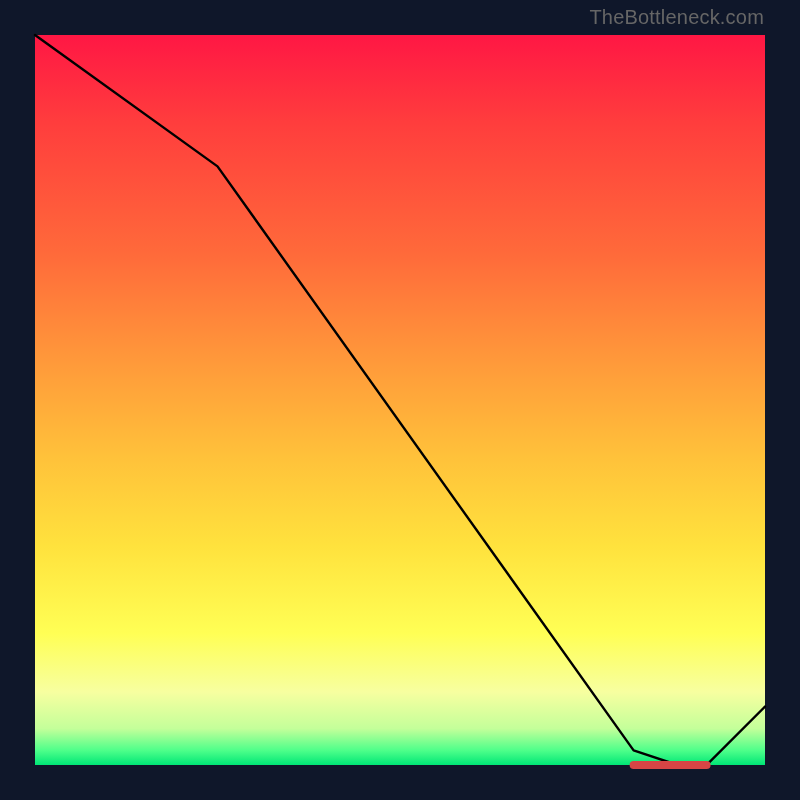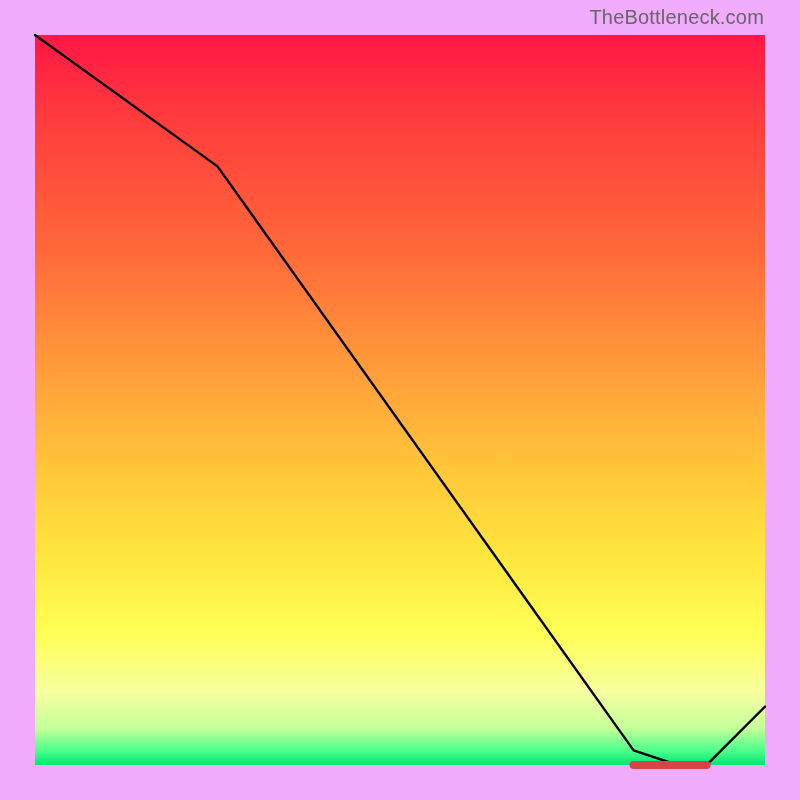--- a/index.html
+++ b/index.html
@@ -8,21 +8,21 @@
     width: 800px;
     height: 800px;
     background: #000;
     overflow: hidden;
     font-family: Arial, Helvetica, sans-serif;
   }
   .frame {
     width: 800px;
     height: 800px;
     position: relative;
-    background: #f0abfc;
+    background: #0f172a;
   }
   .plot-area {
     position: absolute;
     left: 35px;
     top: 35px;
     width: 730px;
     height: 730px;
     
     background: linear-gradient(
       to bottom,

